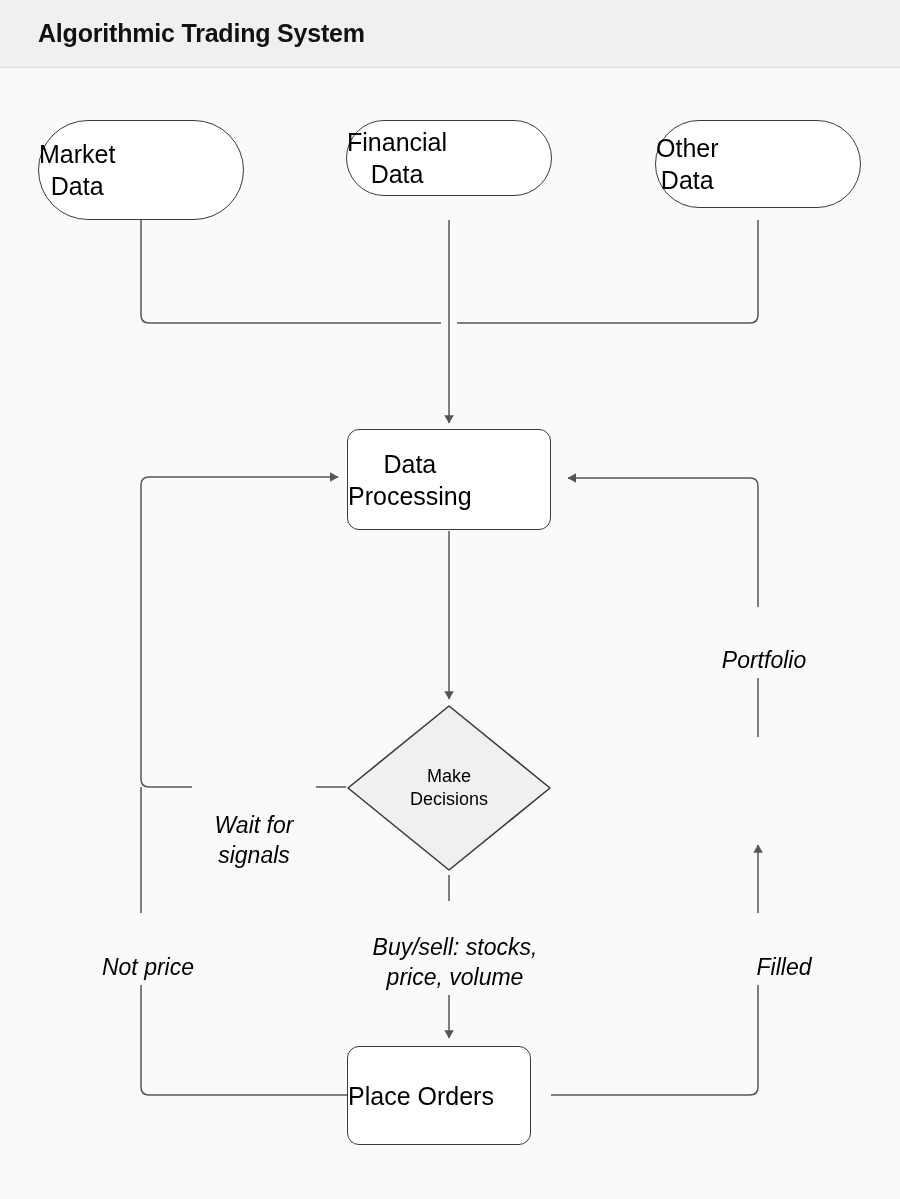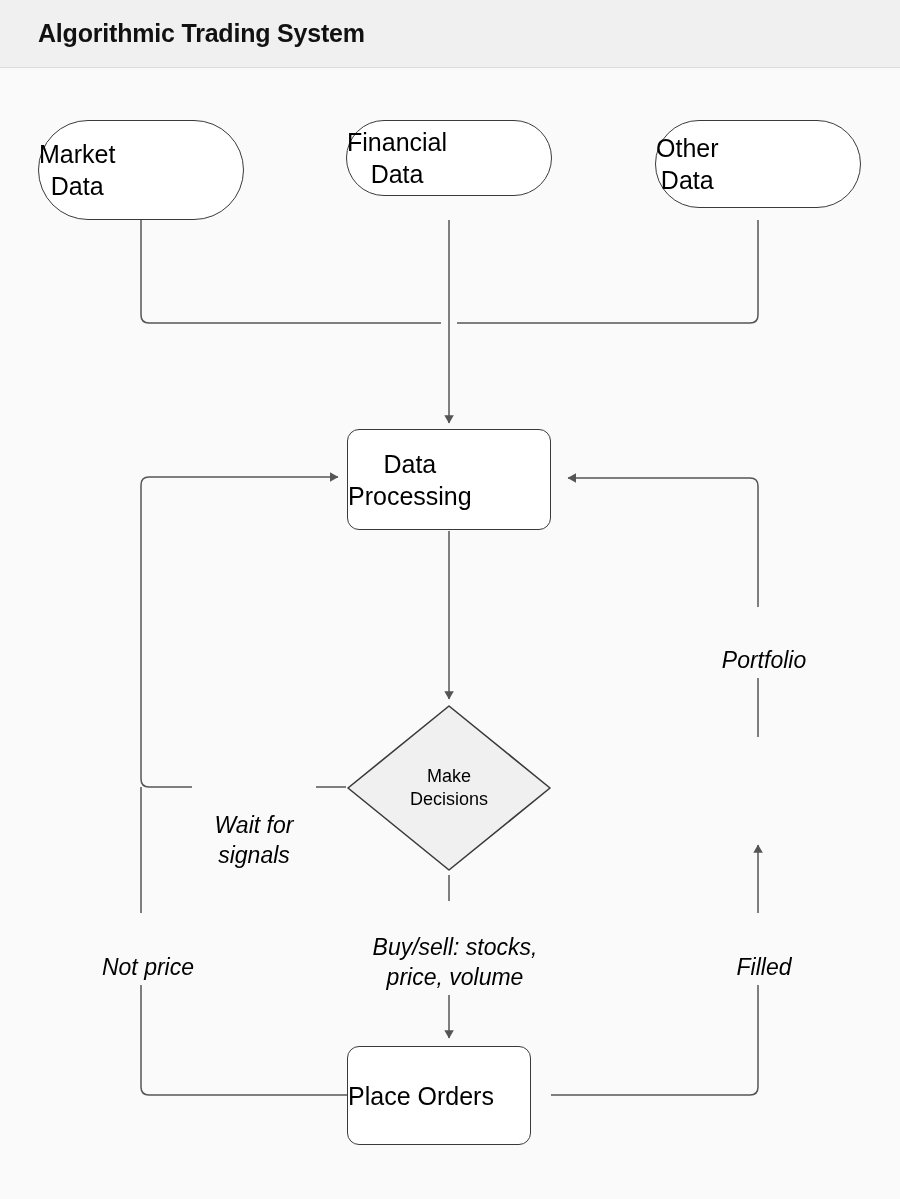--- a/index.html
+++ b/index.html
@@ -208,21 +208,21 @@
 
     <div class="edge-label" style="left:78px; top:853px; width:128px;">
       <span>Not price</span>
     </div>
 
     <div class="edge-label" style="left:339px; top:833px; width:220px;">
       <span>Buy/sell: stocks,
 price, volume</span>
     </div>
 
-    <div class="edge-label" style="left:700px; top:853px; width:116px;">
+    <div class="edge-label" style="left:720px; top:853px; width:116px;">
       <span>Filled</span>
     </div>
 
     <div class="edge-label" style="left:688px; top:546px; width:140px;">
       <span>Portfolio</span>
     </div>
 
   </div>
 </div>
 

